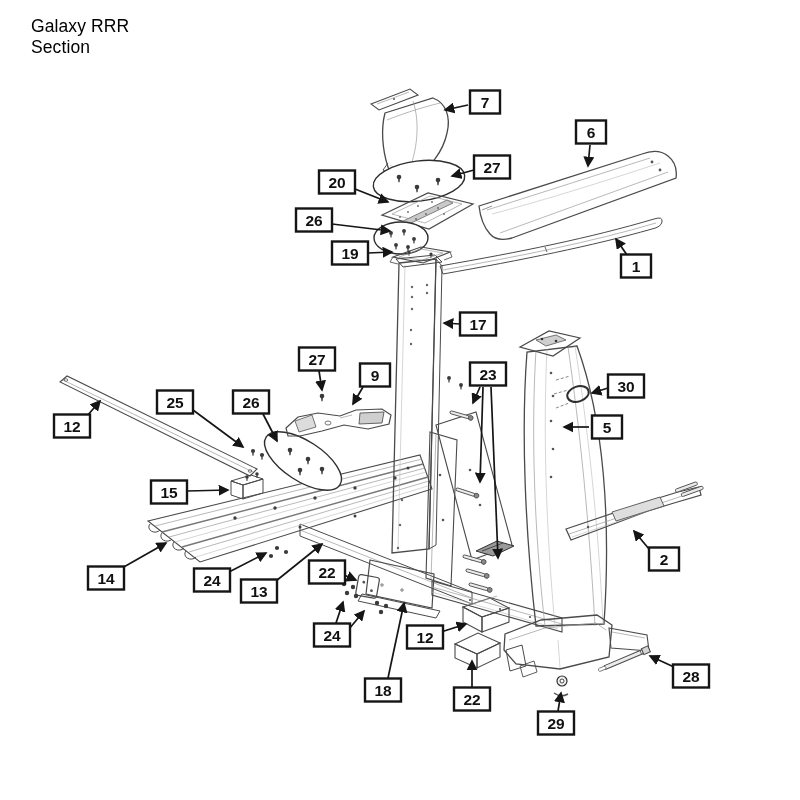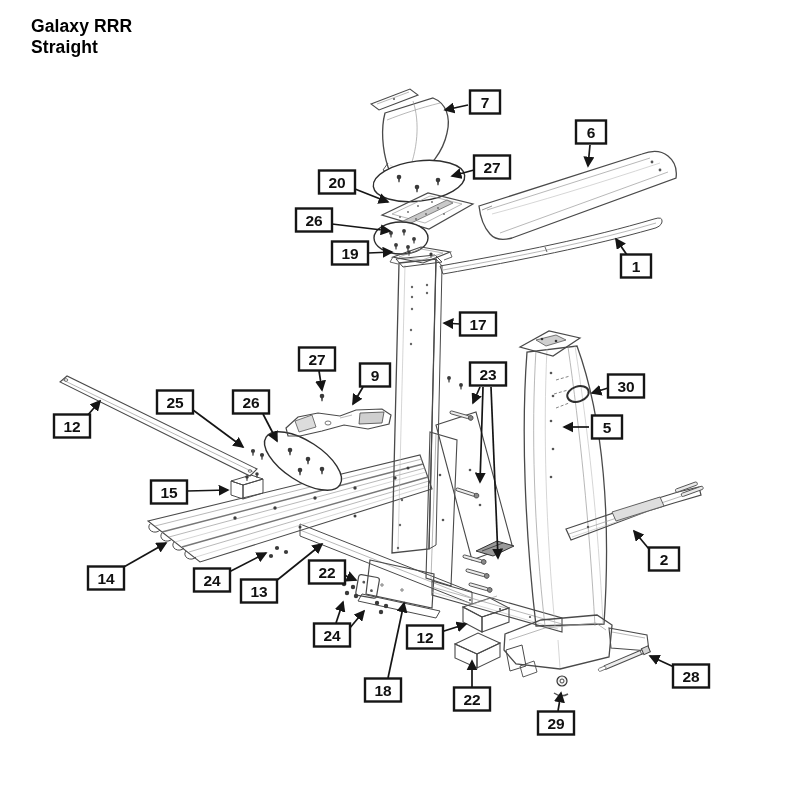--- a/index.html
+++ b/index.html
@@ -2,39 +2,39 @@
 <html style="--callout-bg: #ffffff; --callout-border: #151515; --callout-text: #111111; --arrow: #151515;"><head>
 <meta charset="utf-8">
 <style>
   html,body{margin:0;padding:0;}
   body{
     width:800px;height:800px;background:#ffffff;overflow:hidden;position:relative;
     font-family:"Liberation Sans",sans-serif;
   }
   .title-block{
     position:absolute;left:31px;top:16px;color:#000;
-    font-size:17.5px;font-weight:bold;line-height:21px;letter-spacing:0.1px;
+    font-size:17.5px;font-weight:normal;line-height:21px;letter-spacing:0.1px;
   }
   #diagram{position:absolute;left:0;top:0;}
   .callout-box{fill:var(--callout-bg,#fff);stroke:var(--callout-border,#151515);stroke-width:2.4;}
   .callout-num{
     font-family:"Liberation Sans",sans-serif;font-weight:bold;font-size:15.5px;
     fill:var(--callout-text,#111);text-anchor:middle;
   }
   .callout-arrow{stroke:var(--arrow,#151515);stroke-width:1.7;fill:none;}
   .ln{stroke:#4a4a4a;fill:none;}
   .thin{stroke:#999;stroke-width:0.7;fill:none;}
   .xtra{stroke:#bbb;stroke-width:0.6;fill:none;}
 </style>
 </head>
 <body style="background: rgb(255, 255, 255);">
 
 <div class="title-block">
   <div>Galaxy RRR</div>
-  <div>Straight</div>
+  <div>Section</div>
 </div>
 
 <svg id="diagram" width="800" height="800" viewBox="0 0 800 800">
   <defs>
     <marker id="arrowhead" viewBox="0 0 10 10" refX="8.5" refY="5" markerWidth="6.5" markerHeight="6.5" orient="auto">
       <path d="M0,0 L10,5 L0,10 Z" fill="#151515"></path>
     </marker>
     <g id="screw">
       <circle r="2.3" fill="#3a3a3a"></circle>
       <path d="M-0.9,1.8 L-0.6,5.2 L0.6,5.2 L0.9,1.8 Z" fill="#3a3a3a"></path>

